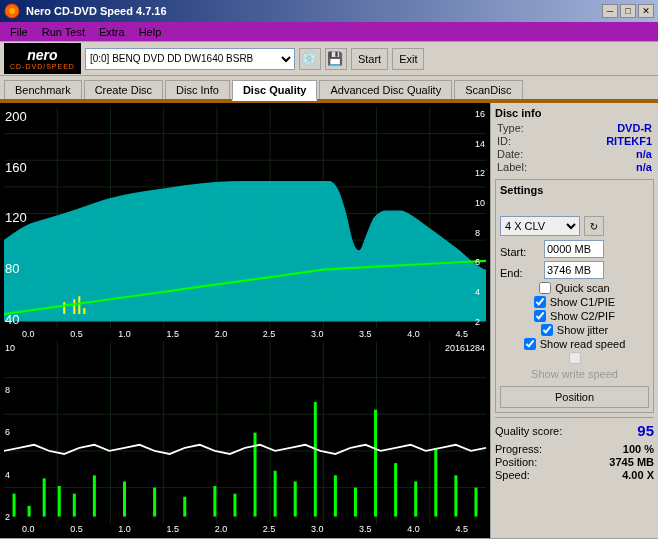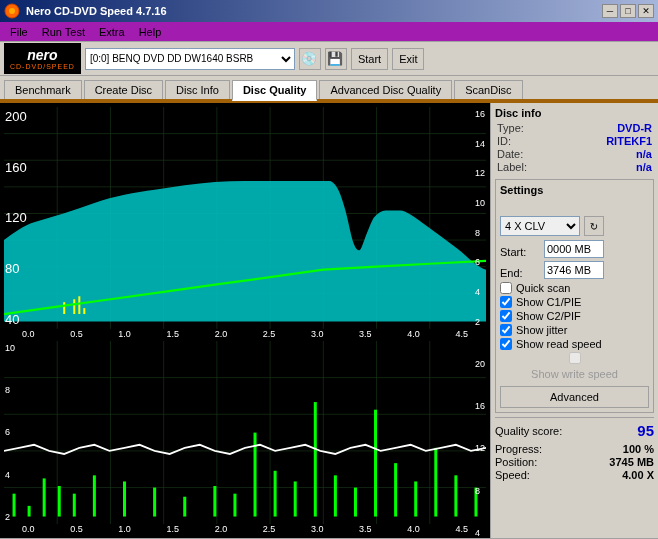--- a/index.html
+++ b/index.html
@@ -48,21 +48,21 @@
     .settings-title { font-weight: bold; font-size: 11px; margin-bottom: 4px; }
     
     .clv-row { display: flex; gap: 4px; align-items: center; margin-bottom: 4px; margin-top: 20px; }
     .clv-select { width: 80px; height: 20px; font-size: 11px; border: 1px solid #7f9db9; }
     .refresh-btn { width: 20px; height: 20px; background: #d4d0c8; border: 1px solid #a0a0a0; cursor: pointer; display: flex; align-items: center; justify-content: center; font-size: 10px; }
     
     .mb-row { display: flex; align-items: flex-end; margin-bottom: 3px; font-size: 11px; }
     .mb-label { width: 36px; }
     .mb-input { width: 60px; height: 18px; font-size: 11px; border: 1px solid #7f9db9; background: white; padding: 0 2px; margin-left: 8px; }
     
-    .checkbox-row { display: flex; align-items: center; gap: 4px; margin-bottom: 2px; font-size: 11px; }
+    .checkbox-row { display: flex; align-items: center; gap: 4px; margin-bottom: 2px; font-size: 11px; justify-content: center; }
     .checkbox-row input { width: 12px; height: 12px; }
     .checkbox-row.disabled { color: #999; flex-direction: column; }
     
     .advanced-btn { width: 100%; height: 22px; background: #d4d0c8; border: 1px solid #a0a0a0; cursor: pointer; font-size: 11px; margin-top: 4px; }
     
     .quality-row { display: flex; justify-content: space-between; align-items: center; font-size: 11px; margin-top: 4px; border-top: 1px solid #a0a0a0; padding-top: 4px; }
     .quality-score { color: #0000cc; font-weight: bold; font-size: 15px; }
     
     .progress-section { margin-top: 4px; }
     .prog-row { display: flex; justify-content: space-between; font-size: 11px; margin-bottom: 1px; }
@@ -235,21 +235,21 @@
         </svg>
         
         <div style="position:absolute;left:0;top:0;height:100%;display:flex;flex-direction:column;justify-content:space-between;color:white;font-size:9px;padding:2px 1px;pointer-events:none;">
           <span>10</span>
             <span>8</span>
             <span>6</span>
             <span>4</span>
             <span>2</span>
         </div>
         
-        <div style="position:absolute;right:0;top:0;height:100%;display:flex;flex-direction:column;justify-content:space-between;color:white;font-size:9px;padding:2px 1px;pointer-events:none;margin-top:16px;">
+        <div style="position:absolute;right:0;top:0;height:100%;display:flex;flex-direction:row;justify-content:space-between;color:white;font-size:9px;padding:2px 1px;pointer-events:none;">
           <span>20</span>
             <span>16</span>
             <span>12</span>
             <span>8</span>
             <span>4</span>
         </div>
       </div>
 
       <div style="display:flex;justify-content:space-between;color:white;font-size:9px;background:black;padding:0 18px;">
         <span>0.0</span>
@@ -327,21 +327,21 @@
       </div>
       <div class="checkbox-row">
         <input type="checkbox" checked="" style="">
         <span>Show read speed</span>
       </div>
       <div class="checkbox-row disabled">
         <input type="checkbox" disabled="" style="">
         <span style="color:#999;">Show write speed</span>
       </div>
       
-      <button class="advanced-btn">Advanced</button>
+      <button class="advanced-btn">Position</button>
     </div>
 
     <div class="quality-row">
       <span>Quality score:</span>
       <span class="quality-score">95</span>
     </div>
 
     <div class="progress-section">
       <div class="prog-row">
         <span class="prog-label">Progress:</span>

